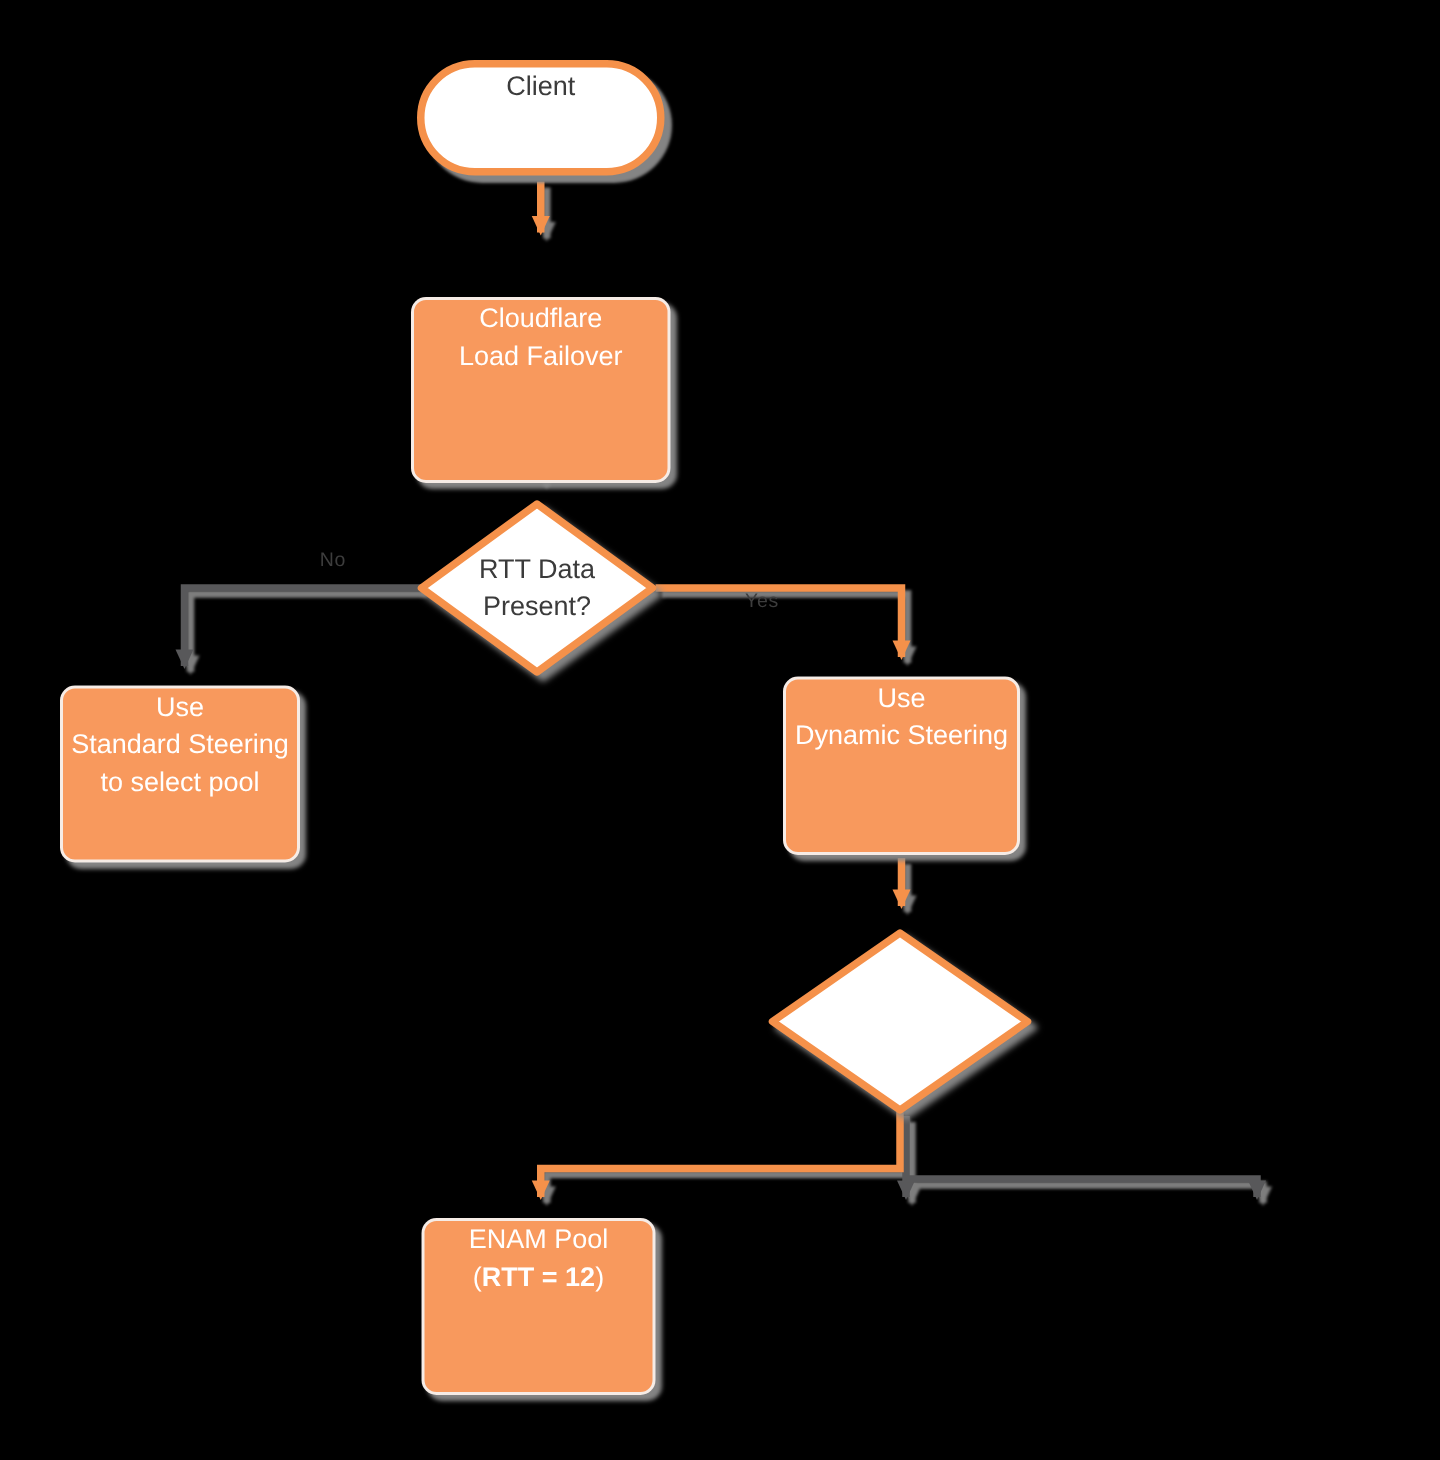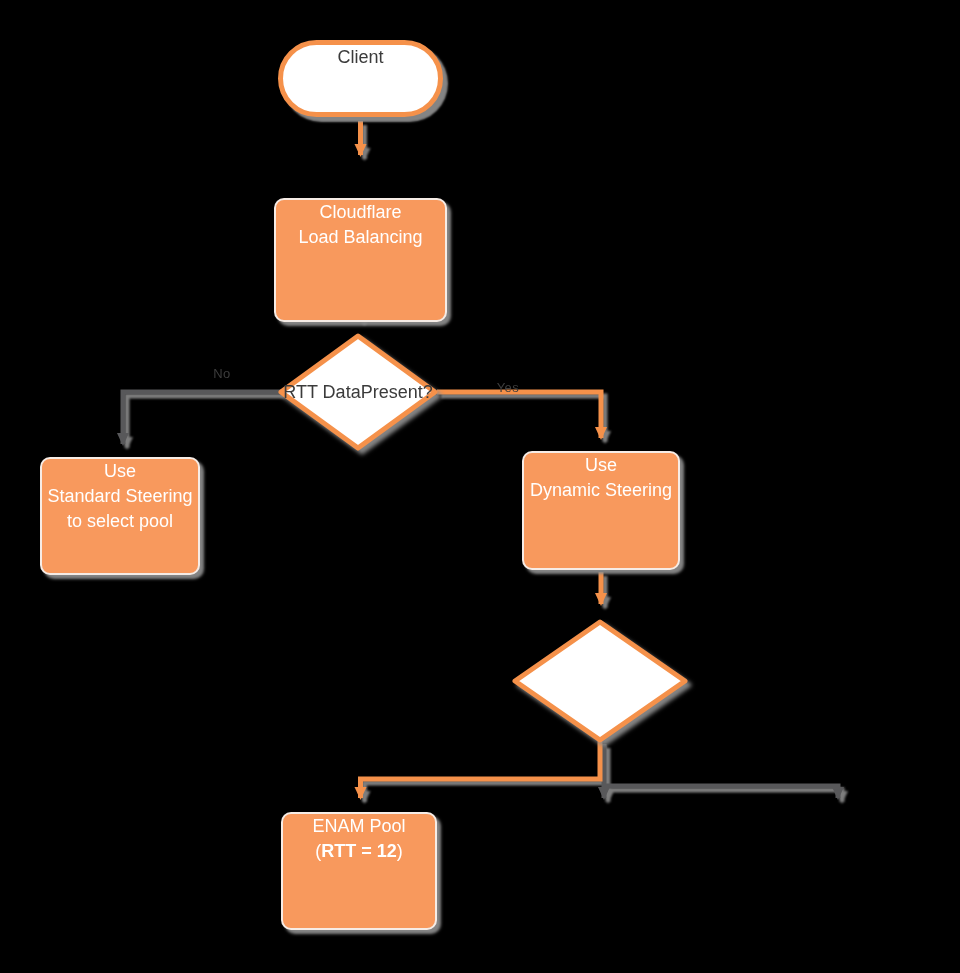--- a/index.html
+++ b/index.html
@@ -52,21 +52,21 @@
     color:var(--text-light);
     box-shadow:4px 4px 3px 0 rgba(139,139,139,0.95);
   }
   svg.diamond{
     position:absolute;overflow:visible;
     filter:drop-shadow(4px 4px 2px rgba(139,139,139,0.95));
   }
   svg.diamond polygon{fill:#FFFFFF;stroke:var(--orange-stroke);stroke-width:5;stroke-linejoin:round;}
   .diamond-label{
     position:absolute;
-    display:flex;align-items:center;justify-content:center;
+    display:flex;flex-direction:column;align-items:center;justify-content:center;
     text-align:center;color:var(--text-dark);
     font-size:18px;line-height:25px;
   }
   .edge-label{
     position:absolute;
     transform:translate(-50%,-50%);
     font-size:13px;color:var(--edge-label);
     letter-spacing:.5px;
   }
   .bold{font-weight:bold;}
@@ -95,33 +95,33 @@
     <path class="gray" d="M 604 786 L 838 786 L 838 798" marker-end="url(#arrow-gray)"></path>
     <path class="orange" d="M 600 741 L 600 779 L 360.5 779 L 360.5 798" marker-end="url(#arrow-orange)"></path>
   </svg>
 
   <div class="node stadium" style="left:278px;top:40px;width:165px;height:77px;">
     <span>Client</span>
   </div>
 
   <div class="node box" style="left:274px;top:170px;width:173px;height:124px;margin-top:28px;">
     <span>Cloudflare</span>
-    <span>Load Balancing</span>
+    <span>Load Failover</span>
   </div>
 
   <svg class="diamond" style="left:278px;top:333px;" width="160" height="118">
     <polygon points="80,3 157,59 80,115 3,59"></polygon>
   </svg>
   <div class="diamond-label" style="left:278px;top:333px;width:160px;height:118px;">
     <span>RTT Data</span>
     <span>Present?</span>
   </div>
 
   <div class="edge-label" style="left:222px;top:373px;">No</div>
-  <div class="edge-label" style="left:508px;top:387px;">Yes</div>
+  <div class="edge-label" style="left:508px;top:400px;">Yes</div>
 
   <div class="node box" style="left:40px;top:457px;width:160px;height:118px;">
     <span>Use</span>
     <span>Standard Steering</span>
     <span>to select pool</span>
   </div>
 
   <div class="node box" style="left:522px;top:451px;width:158px;height:119px;">
     <span>Use</span>
     <span>Dynamic Steering</span>

